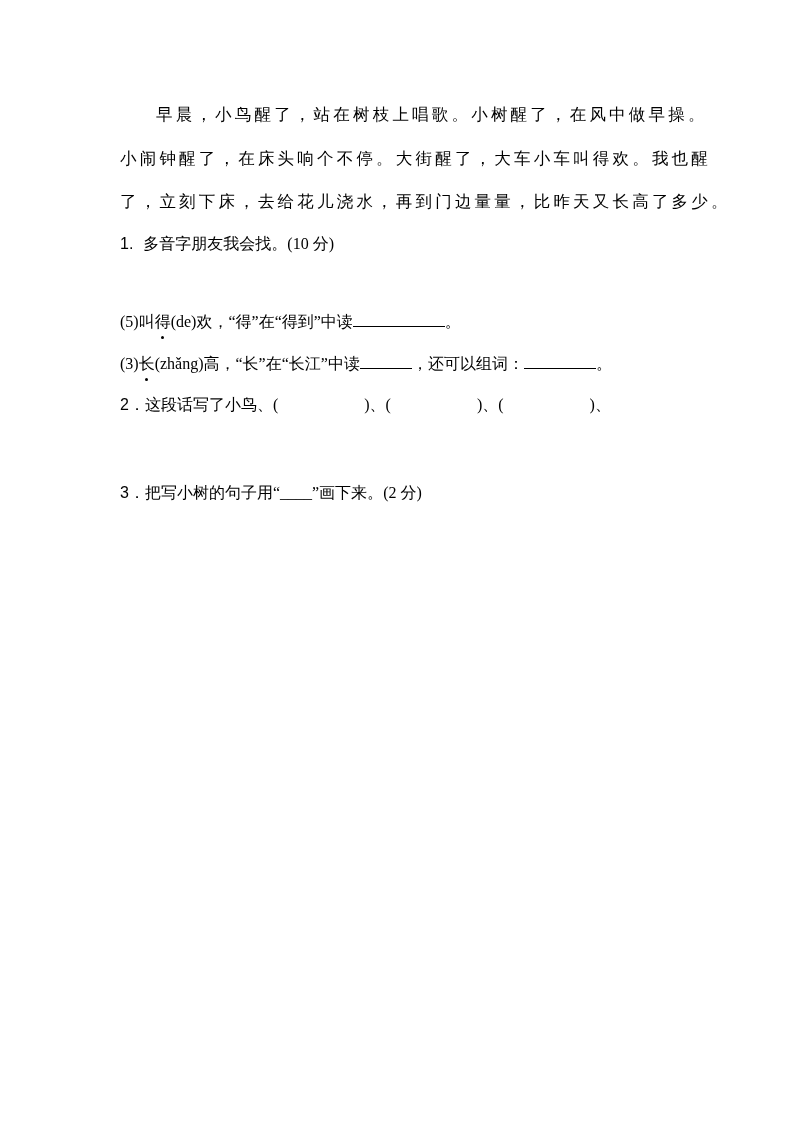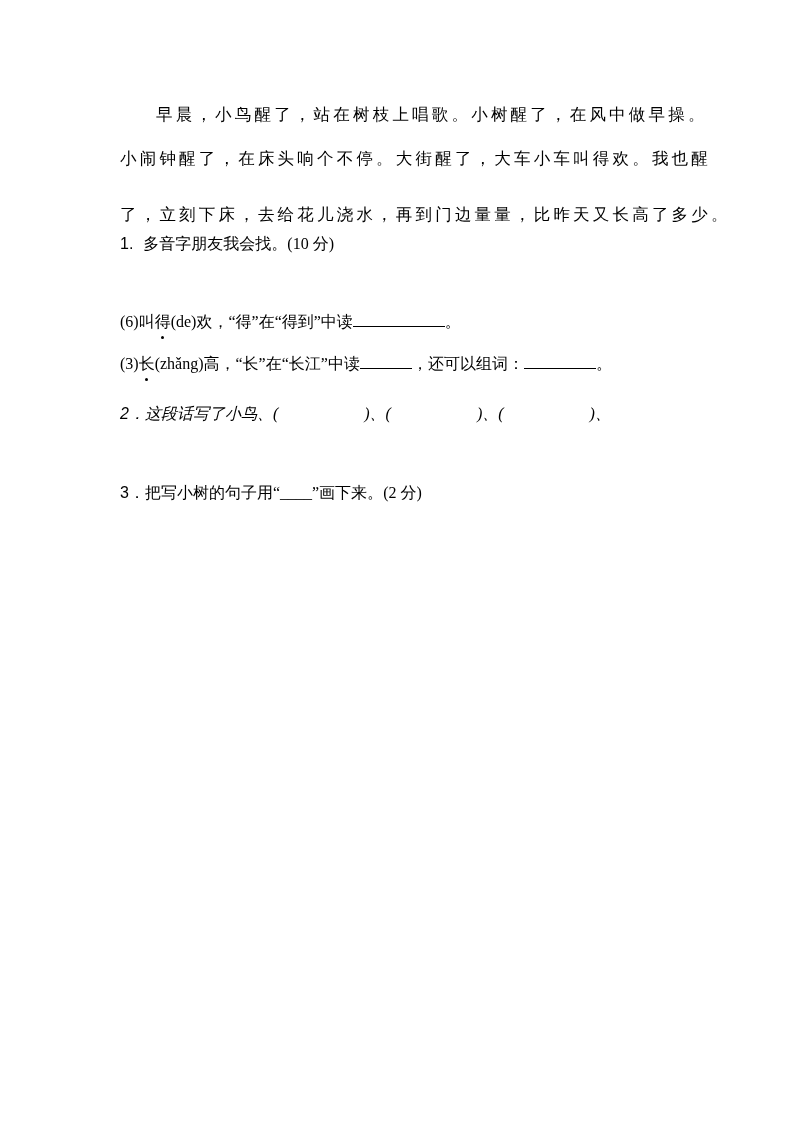--- a/index.html
+++ b/index.html
@@ -14,37 +14,37 @@
   .blank { display: inline-block; border-bottom: 1px solid #000; height: 14px; vertical-align: baseline; }
   .gap { display: inline-block; }
 </style>
 </head>
 <body>
 
 <div class="page">
 
   <div class="line passage" style="left:156px; top:104px;">早晨，小鸟醒了，站在树枝上唱歌。小树醒了，在风中做早操。</div>
   <div class="line passage" style="left:120px; top:148px;">小闹钟醒了，在床头响个不停。大街醒了，大车小车叫得欢。我也醒</div>
-  <div class="line passage" style="left:120px; top:204px;">了，立刻下床，去给花儿浇水，再到门边量量，比昨天又长高了多少。</div>
+  <div class="line passage" style="left:120px; top:191px;">了，立刻下床，去给花儿浇水，再到门边量量，比昨天又长高了多少。</div>
 
   <div class="line q" style="left:120px; top:234px;">
     <span class="qnum">1.</span>
     <span style="margin-left:6px;text-align:center;">多音字朋友我会找。</span><span>(10 分)</span>
   </div>
 
 
   <div class="line q" style="left:120px; top:312px;">
-    <span>(6)叫</span><span class="dot">得</span><span>(de)欢</span><span>，“得”在“得到”中读</span><span class="blank" style="width:92px;"></span><span>。</span>
+    <span>(5)叫</span><span class="dot">得</span><span>(de)欢</span><span>，“得”在“得到”中读</span><span class="blank" style="width:92px;"></span><span>。</span>
   </div>
 
   <div class="line q" style="left:120px; top:354px;">
     <span>(3)</span><span class="dot">长</span><span>(zhǎng)高</span><span>，“长”在“长江”中读</span><span class="blank" style="width:52px;"></span><span>，还可以组词：</span><span class="blank" style="width:72px;"></span><span>。</span>
   </div>
 
-  <div class="line q" style="left:120px; top:404px;font-style:italic;">
+  <div class="line q" style="left:120px; top:395px;">
     <span class="qnum">2．</span><span>这段话写了小鸟、(</span><span class="gap" style="width:86px;"></span><span>)、(</span><span class="gap" style="width:86px;"></span><span>)、(</span><span class="gap" style="width:86px;"></span><span>)、</span>
   </div>
 
 
   <div class="line q" style="left:120px; top:483px;">
     <span class="qnum">3．</span><span>把写小树的句子用“</span><span>____</span><span>”画下来。</span><span>(2 分)</span>
   </div>
 
 </div>
 

